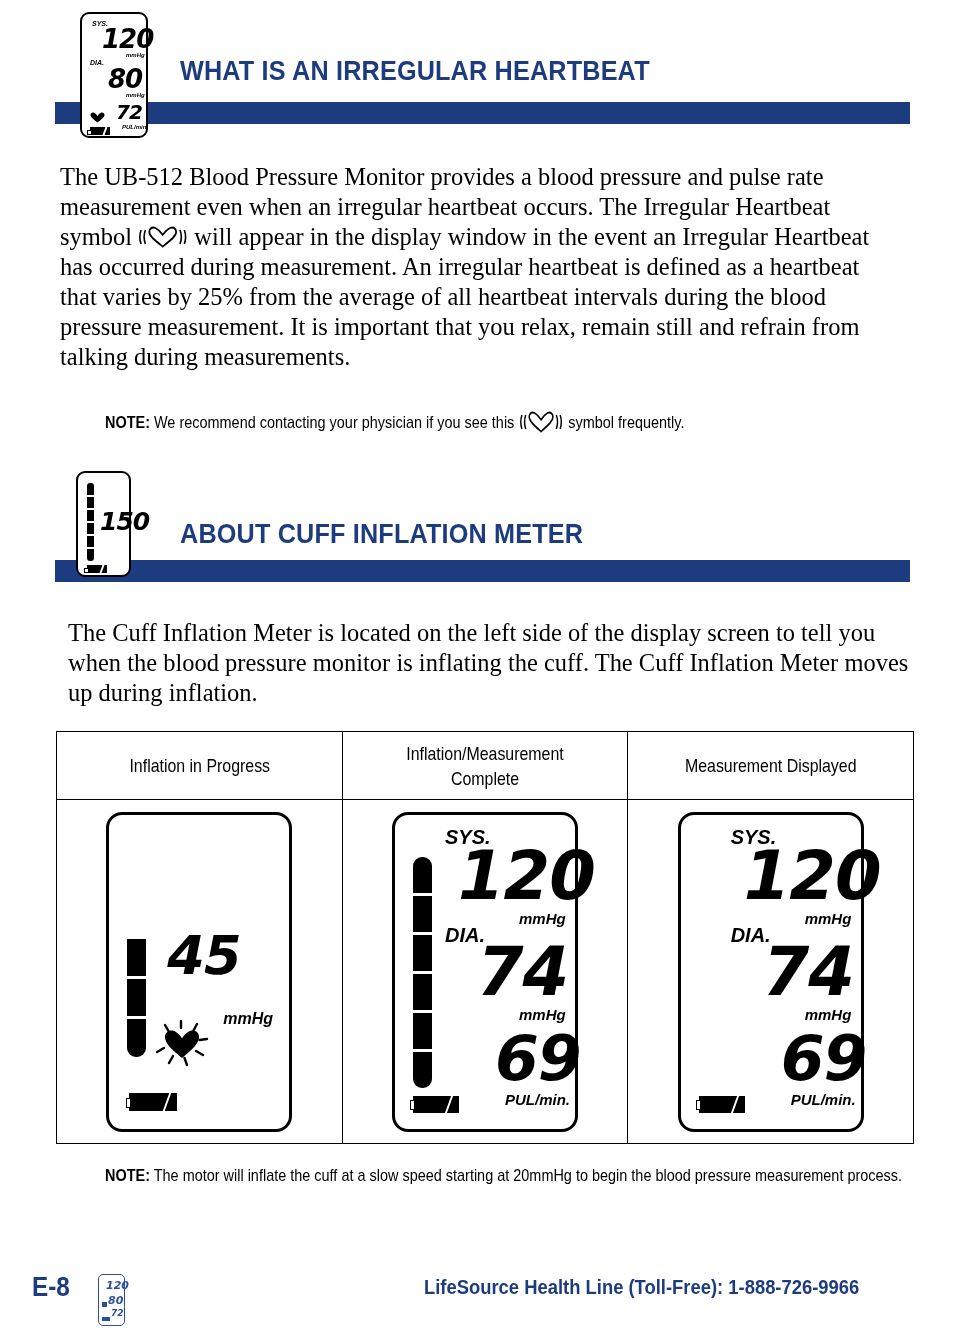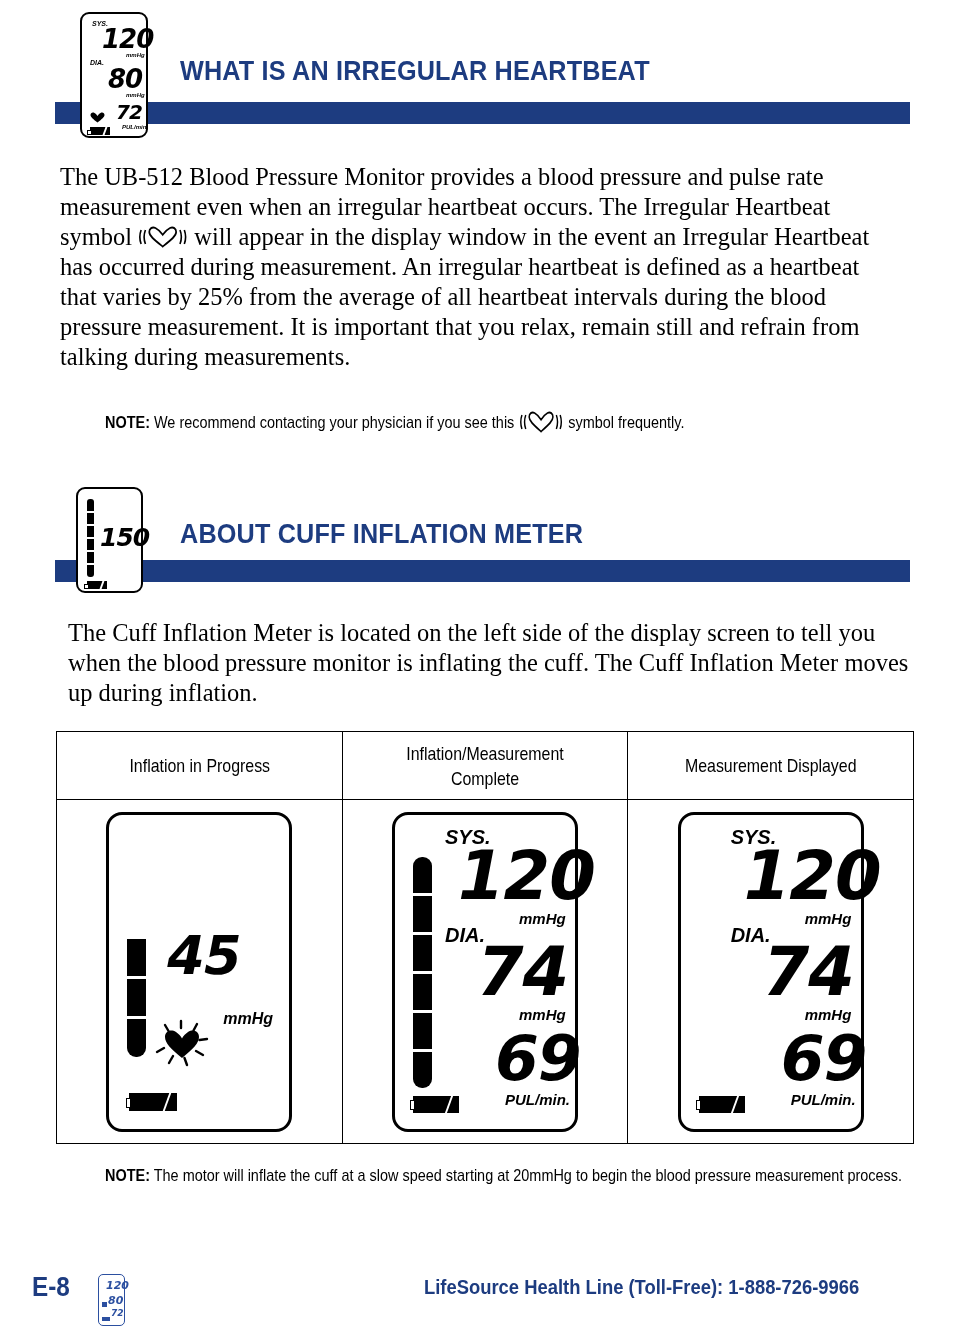--- a/index.html
+++ b/index.html
@@ -250,21 +250,21 @@
       <path d="M48.5 5 Q51.2 12 48.5 19" fill="none" stroke="#000" stroke-width="1.7"></path>
     </svg>
   </span>
   <span>symbol frequently.</span>
 </div>
 
 <div class="head-bar" style="top:560px; width:855px;"></div>
 
 <div class="head-title" style="left:180px; top:518px;">ABOUT CUFF INFLATION METER</div>
 
-<div class="mon-icon" style="left:76px; top:487px; width:67px; height:106px;">
+<div class="mon-icon" style="left:76px; top:471px; width:55px; height:106px;">
 
   <div style="position:absolute;left:9px;top:10px;width:7px;height:12px;background:#000;border-radius:3px 3px 0 0;"></div>
   <div style="position:absolute;left:9px;top:24px;width:7px;height:11px;background:#000;"></div>
   <div style="position:absolute;left:9px;top:37px;width:7px;height:11px;background:#000;"></div>
   <div style="position:absolute;left:9px;top:50px;width:7px;height:11px;background:#000;"></div>
   <div style="position:absolute;left:9px;top:63px;width:7px;height:11px;background:#000;"></div>
   <div style="position:absolute;left:9px;top:76px;width:7px;height:12px;background:#000;border-radius:0 0 3px 3px;"></div>
   <div class="lcd" style="position:absolute;left:22px;top:36px;font-size:25px;">150</div>
   <div class="batt" style="position:absolute;left:9px;top:92px;width:20px;height:8px;"></div>
 </div>

